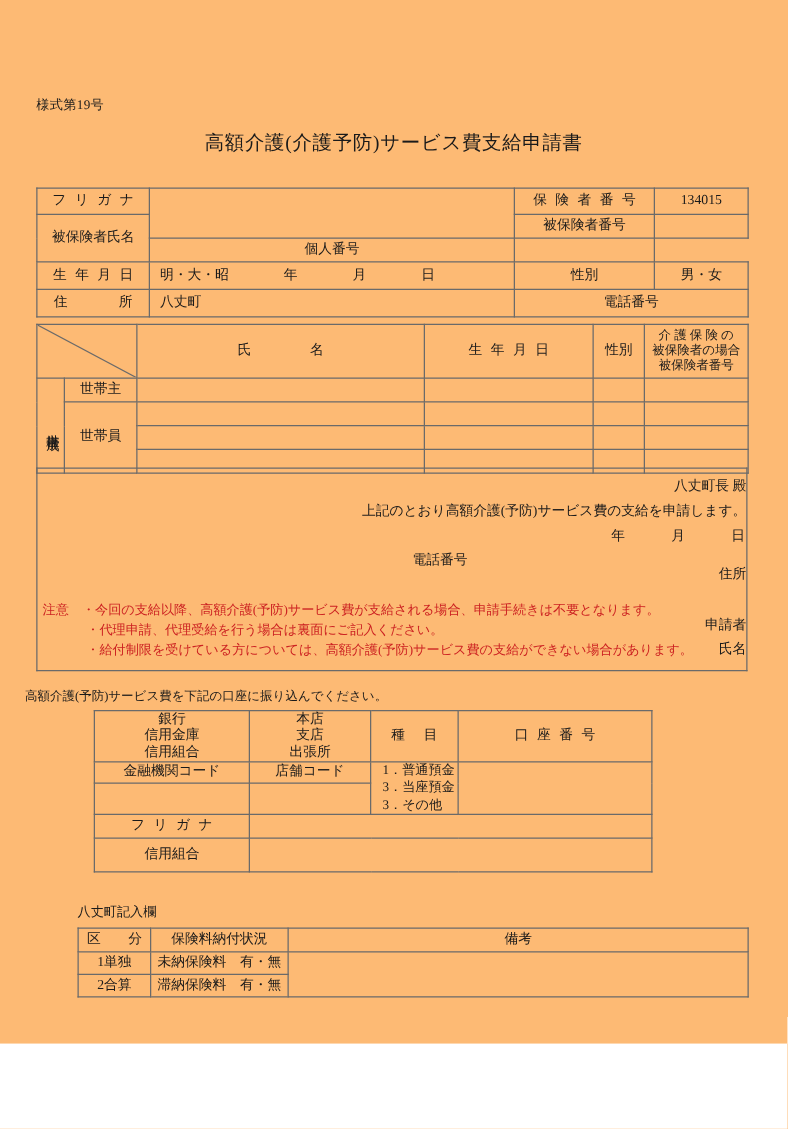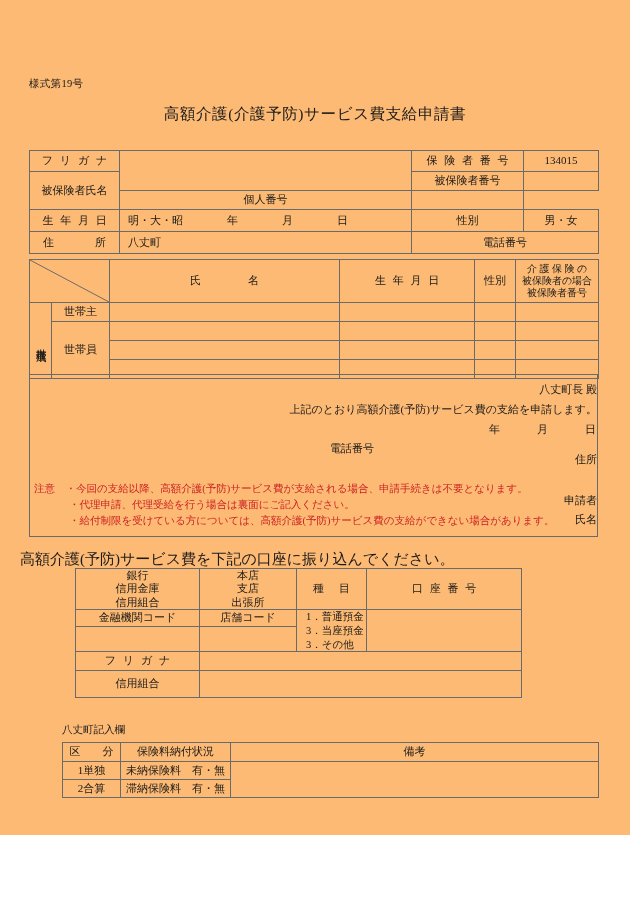--- a/index.html
+++ b/index.html
@@ -131,21 +131,21 @@
     line-height: 1;
   }
   .notices div { white-space: pre; margin-bottom: 5.5px; }
   .n-head { }
   .n-ind1 { padding-left: 47px; }
   .n-ind2 { padding-left: 35px; }
 
   .bank-lead {
     position: absolute;
     left: 20px; top: 550px;
-    font-size: 15px;
+    font-size: 10px;
   }
   .office-lead {
     position: absolute;
     left: 62px; top: 723px;
     font-size: 10.5px;
   }
 
   .multi { line-height: 1.22; }
   .opts {
     text-align: left;

